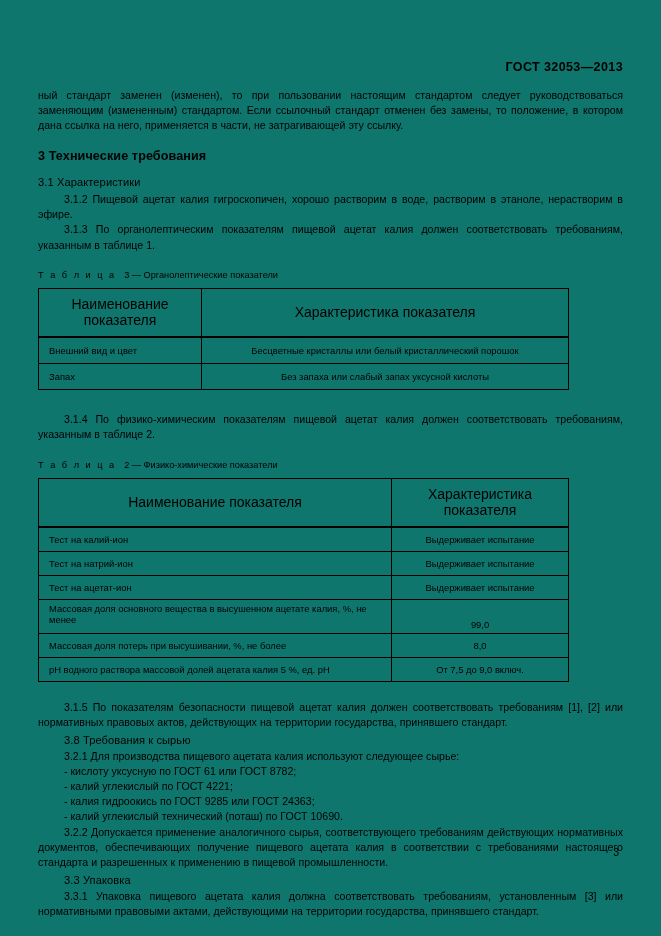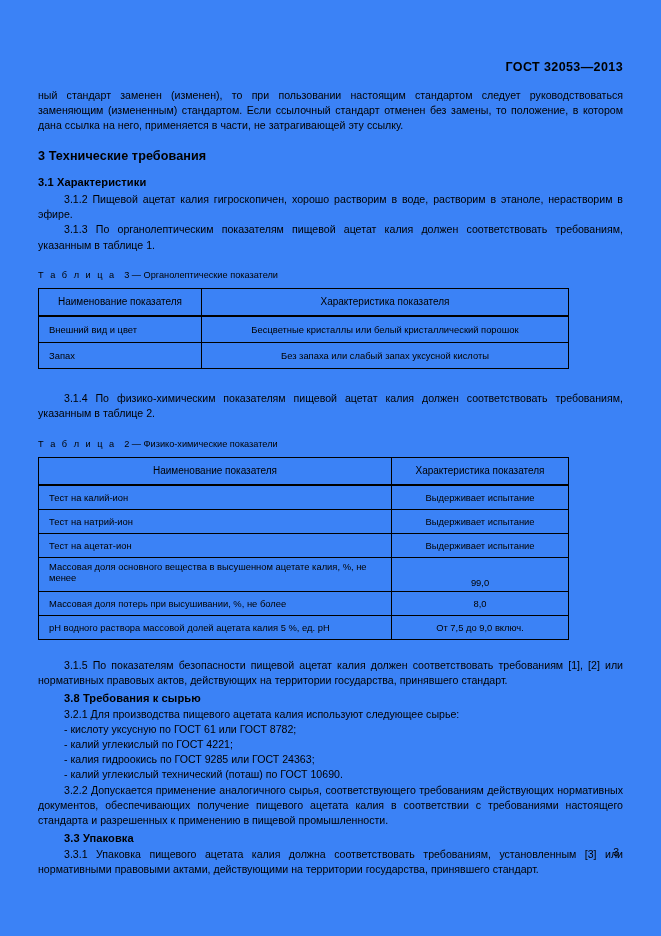--- a/index.html
+++ b/index.html
@@ -8,21 +8,21 @@
     background: #ffffff;
   }
   body {
     font-family: "Liberation Sans", sans-serif;
     color: #000000;
   }
   .page {
     position: relative;
     width: 661px;
     height: 936px;
-    background: #3b82f6;
+    background: #0f766e;
     box-sizing: border-box;
     overflow: hidden;
   }
   .content {
     position: absolute;
     left: 38px;
     top: 0;
     width: 585px;
   }
 
@@ -53,21 +53,21 @@
   }
 
   .h1 {
     font-size: 12.6px;
     font-weight: bold;
     margin: 0;
     letter-spacing: 0.1px;
   }
   .h2 {
     font-size: 11.1px;
-    font-weight: bold;
+    font-weight: normal;
     margin: 0;
     letter-spacing: 0.1px;
   }
 
   .table-caption {
     font-size: 9.2px;
     margin: 0;
     white-space: nowrap;
   }
   .sp-letters {
@@ -86,21 +86,21 @@
     border: 1px solid #000000;
     font-size: 9.4px;
     font-weight: normal;
     padding: 4px 6px 4px 10px;
     vertical-align: middle;
   }
   table.doc-table thead th {
     text-align: center;
     padding: 7px 4px 8px 4px;
     border-bottom: 2px solid #000000;
-    font-size: 10px;
+    font-size: 14px;
   }
   table.doc-table tbody td.val {
     text-align: center;
     padding-left: 4px;
     padding-right: 4px;
   }
   table.doc-table tbody td.name {
     text-align: left;
     margin-top: 28px;
   }

